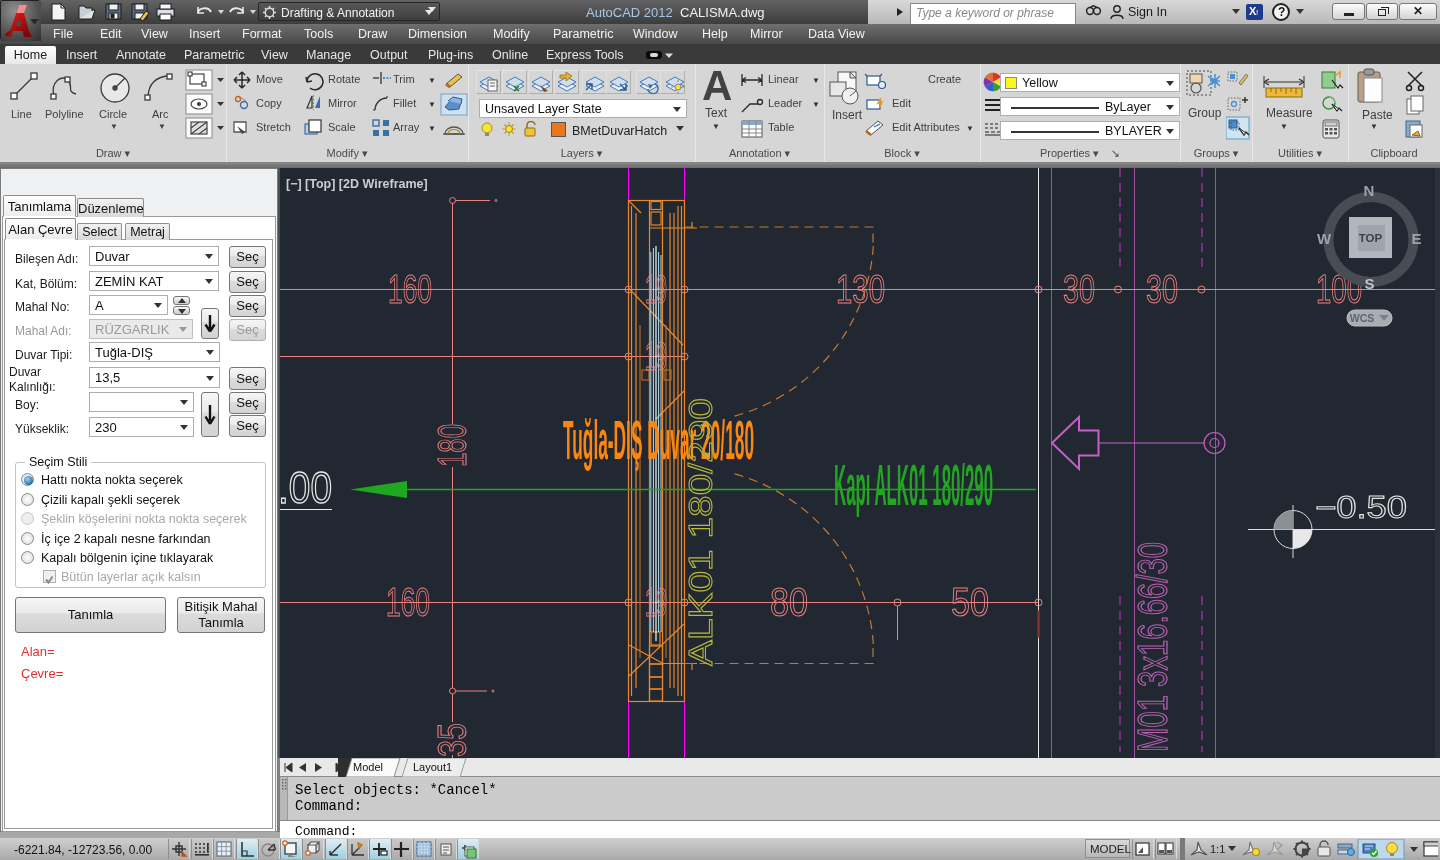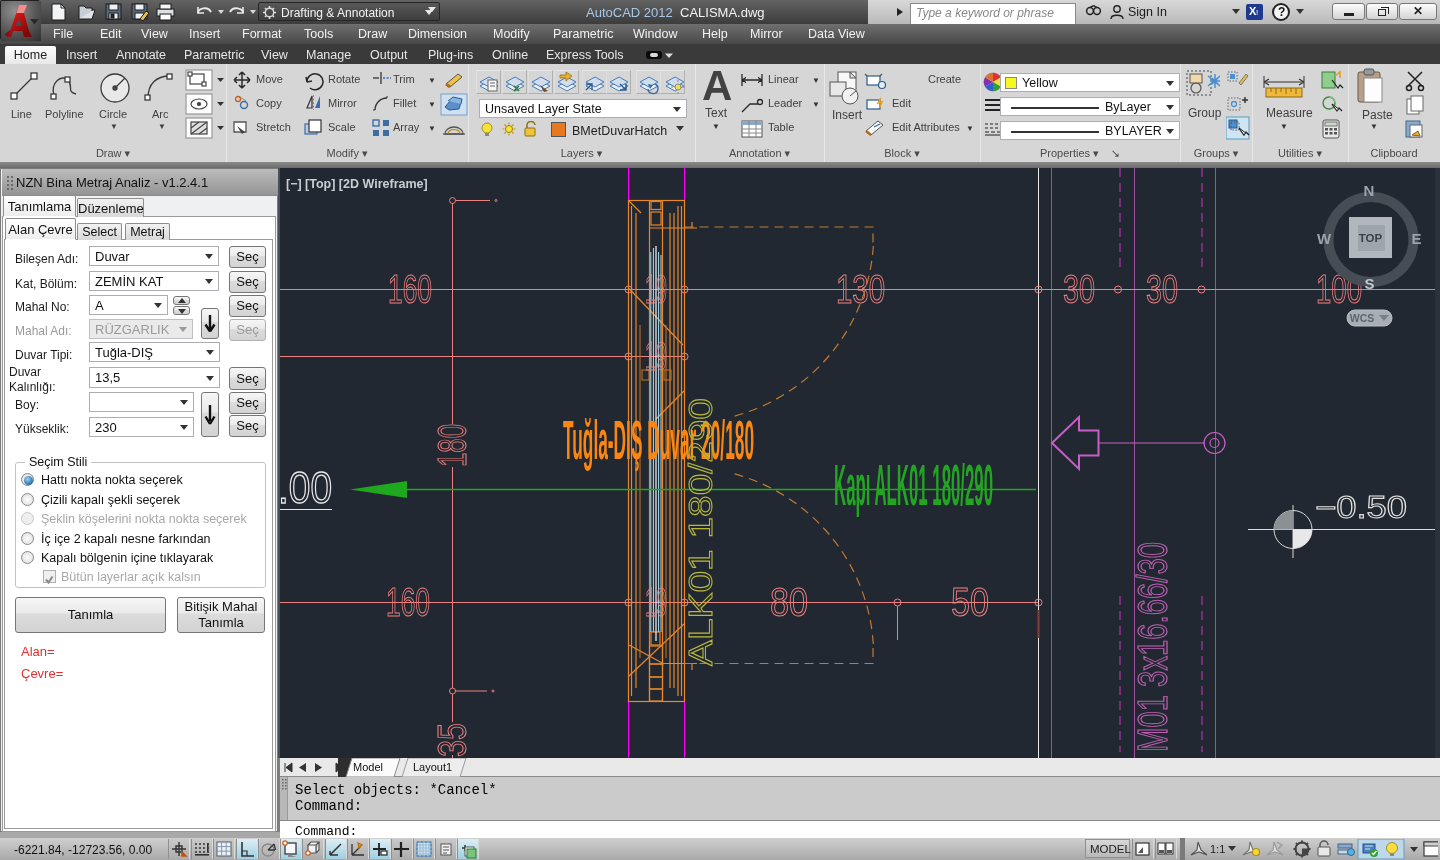--- a/index.html
+++ b/index.html
@@ -572,35 +572,20 @@
       </defs>
  <rect x="0" y="0" width="40" height="40" fill="url(#abg)"></rect>
  <path d="M7 36 L18 4 L26 4 L23 12 L28 30 L31 36 L23 36 L21.5 30 L12 30 L10 36 Z" fill="url(#ag)"></path>
  <path d="M18 4 L26 4 L23 12 L15.5 12 Z" fill="#ef8f8f"></path>
  <path d="M14 25 L20.5 25 L18.6 17.5 Z" fill="#4a4a4a"></path>
  <path d="M7 36 L9.5 29 L3.5 33.5 Z" fill="#8a0a0a"></path>
  <path d="M29 18 l9 0 -4.5 5.5 z" fill="#2a2a2a"></path>
 </svg>
 </div>
 <div class="abs" id="palette">
-<div class="abs" id="paltitle">
-      <span class="t">NZN Bina Metraj Analiz - v1.2.4.1</span>
-<svg class="abs" style="left:4px;top:6px" width="8" height="16">
-        <g fill="#555">
-          <circle cx="2" cy="2" r="1"></circle>
-          <circle cx="6" cy="2" r="1"></circle>
-          <circle cx="2" cy="6" r="1"></circle>
-          <circle cx="6" cy="6" r="1"></circle>
-          <circle cx="2" cy="10" r="1"></circle>
-          <circle cx="6" cy="10" r="1"></circle>
-          <circle cx="2" cy="14" r="1"></circle>
-          <circle cx="6" cy="14" r="1"></circle>
-        </g>
-      </svg>
-</div>
 <div class="page" style="left:1px;top:47px;width:274px;height:616px;"></div>
 <div class="wtab" style="left:2px;top:26px;width:73px;height:22px;font-size:13px;line-height:22px;z-index:3;border-bottom:1px solid #fff;">Tanımlama</div>
 <div class="wtab inactive" style="left:76px;top:29px;width:67px;height:19px;font-size:13px;line-height:19px;">Düzenleme</div>
 <div class="page" style="left:3px;top:70px;width:269px;height:590px;"></div>
 <div class="wtab" style="left:4px;top:49px;width:71px;height:22px;font-size:13px;line-height:22px;z-index:3;border-bottom:1px solid #fff;">Alan Çevre</div>
 <div class="wtab inactive" style="left:76px;top:54px;width:45px;height:17px;font-size:12.5px;line-height:17px;">Select</div>
 <div class="wtab inactive" style="left:124px;top:54px;width:45px;height:17px;font-size:12.5px;line-height:17px;">Metraj</div>
 
 <span class="flabel" style="left:14px;top:83px">Bileşen Adı:</span>
 <div class="combo" style="left:88px;top:77px;width:130px;height:20px;">

